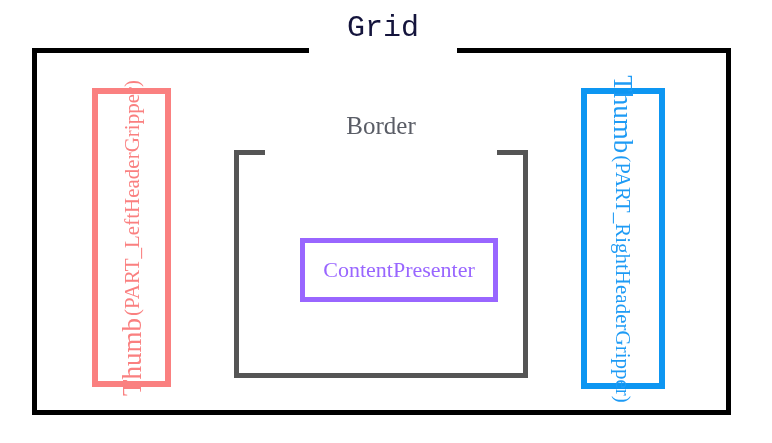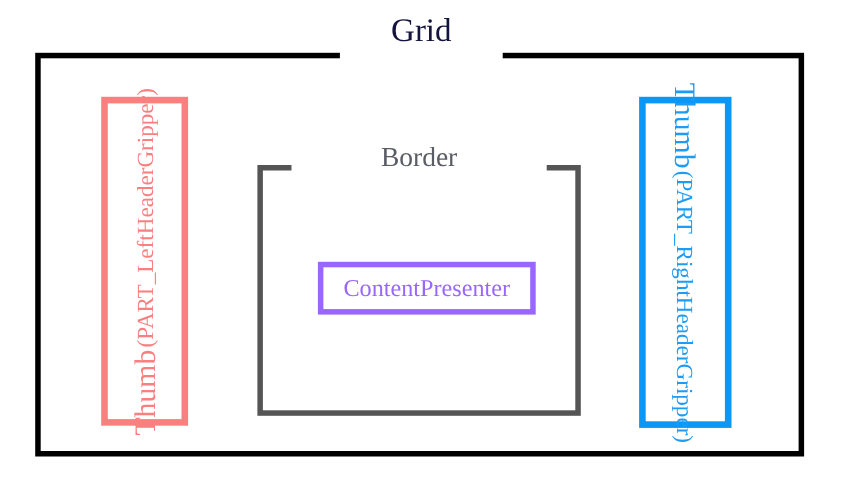--- a/index.html
+++ b/index.html
@@ -39,20 +39,21 @@
   .grid-title {
     position: absolute;
     left: 309px;
     top: 11px;
     width: 148px;
     text-align: center;
     font-size: 30px;
     line-height: 34px;
     color: #14143c;
     white-space: nowrap;
+    font-family: Liberation Mono, monospace;
   }
 
   
   .thumb {
     position: absolute;
     box-sizing: border-box;
     background: transparent;
   }
   .thumb-left {
     left: 92px;
@@ -118,40 +119,39 @@
     height: 18px;
     background: #ffffff;
   }
   .border-label {
     position: absolute;
     left: 231px;
     top: 112px;
     width: 300px;
     text-align: center;
     color: #5a5d66;
-    margin-top: 18px;
   }
   .border-label .bl-title {
     font-size: 25px;
     line-height: 28px;
     white-space: nowrap;
   }
   .border-label .bl-part {
     font-size: 21px;
     line-height: 25px;
     white-space: nowrap;
   }
 
   
   .content-presenter {
     position: absolute;
-    left: 289px;
+    left: 300px;
     top: 238px;
     width: 198px;
-    height: 48px;
+    height: 64px;
     box-sizing: border-box;
     border: 5px solid #9966ff;
     background: transparent;
     display: flex;
     align-items: center;
     justify-content: center;
   }
   .content-presenter-label {
     font-size: 22px;
     line-height: 24px;

